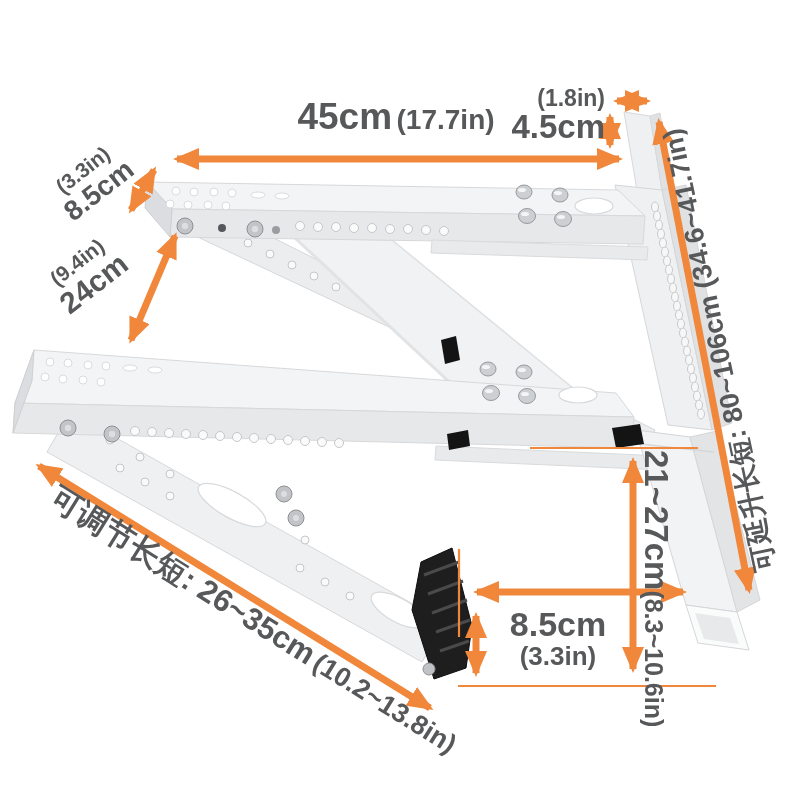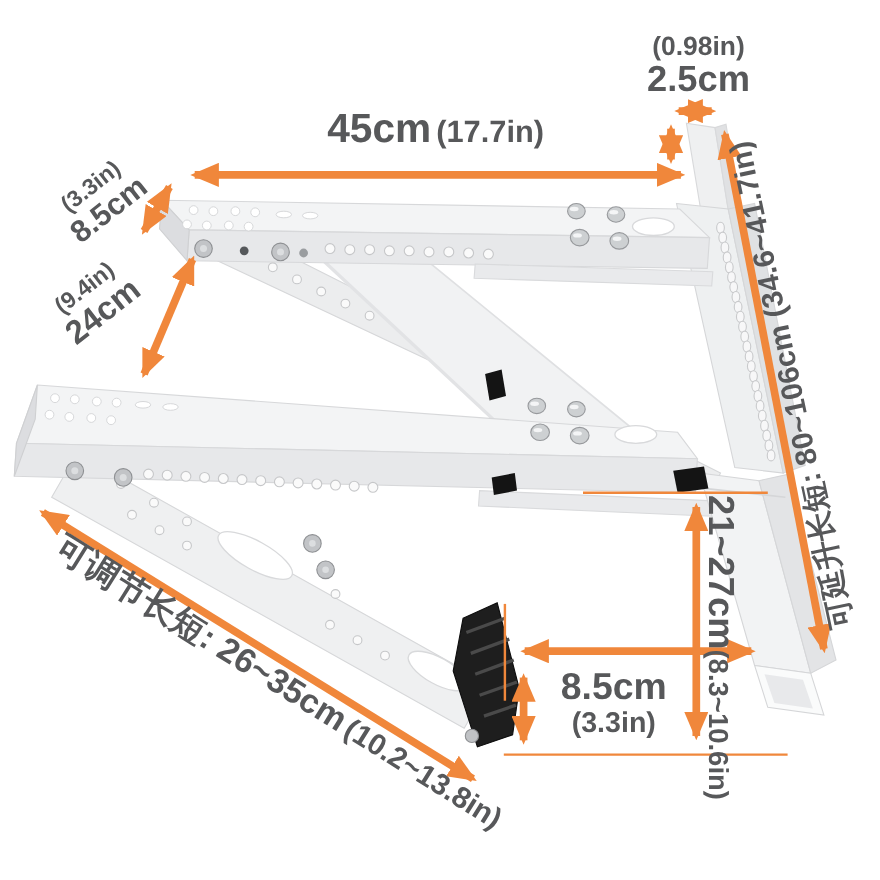--- a/index.html
+++ b/index.html
@@ -275,25 +275,25 @@
       <line x1="476" y1="616" x2="476" y2="673" marker-start="url(#ah)" marker-end="url(#ah)"></line>
       <line x1="633" y1="461" x2="633" y2="669" marker-start="url(#ah)" marker-end="url(#ah)"></line>
     </g>
     <g stroke="#F0873B" stroke-width="2.2" fill="none">
       <line x1="530" y1="448" x2="698" y2="448"></line>
       <line x1="458" y1="686" x2="716" y2="686"></line>
       <line x1="459" y1="549" x2="459" y2="637"></line>
     </g>
   </svg>
 
-  <div class="lbl lbl-top-width">
-    <span class="small">(0.98in)</span>
-    <span class="big">2.5cm</span>
-  </div>
-
+
+  <div class="lbl lbl-top-height">
+    <span class="small">(1.8in)</span>
+    <span class="big">4.5cm</span>
+  </div>
 
   <div class="lbl lbl-top-length">
     <span class="cm">45cm</span>
     <span class="in">(17.7in)</span>
   </div>
 
   <div class="lbl lbl-plate-width">
     <span class="small">(3.3in)</span>
     <span class="big">8.5cm</span>
   </div>

